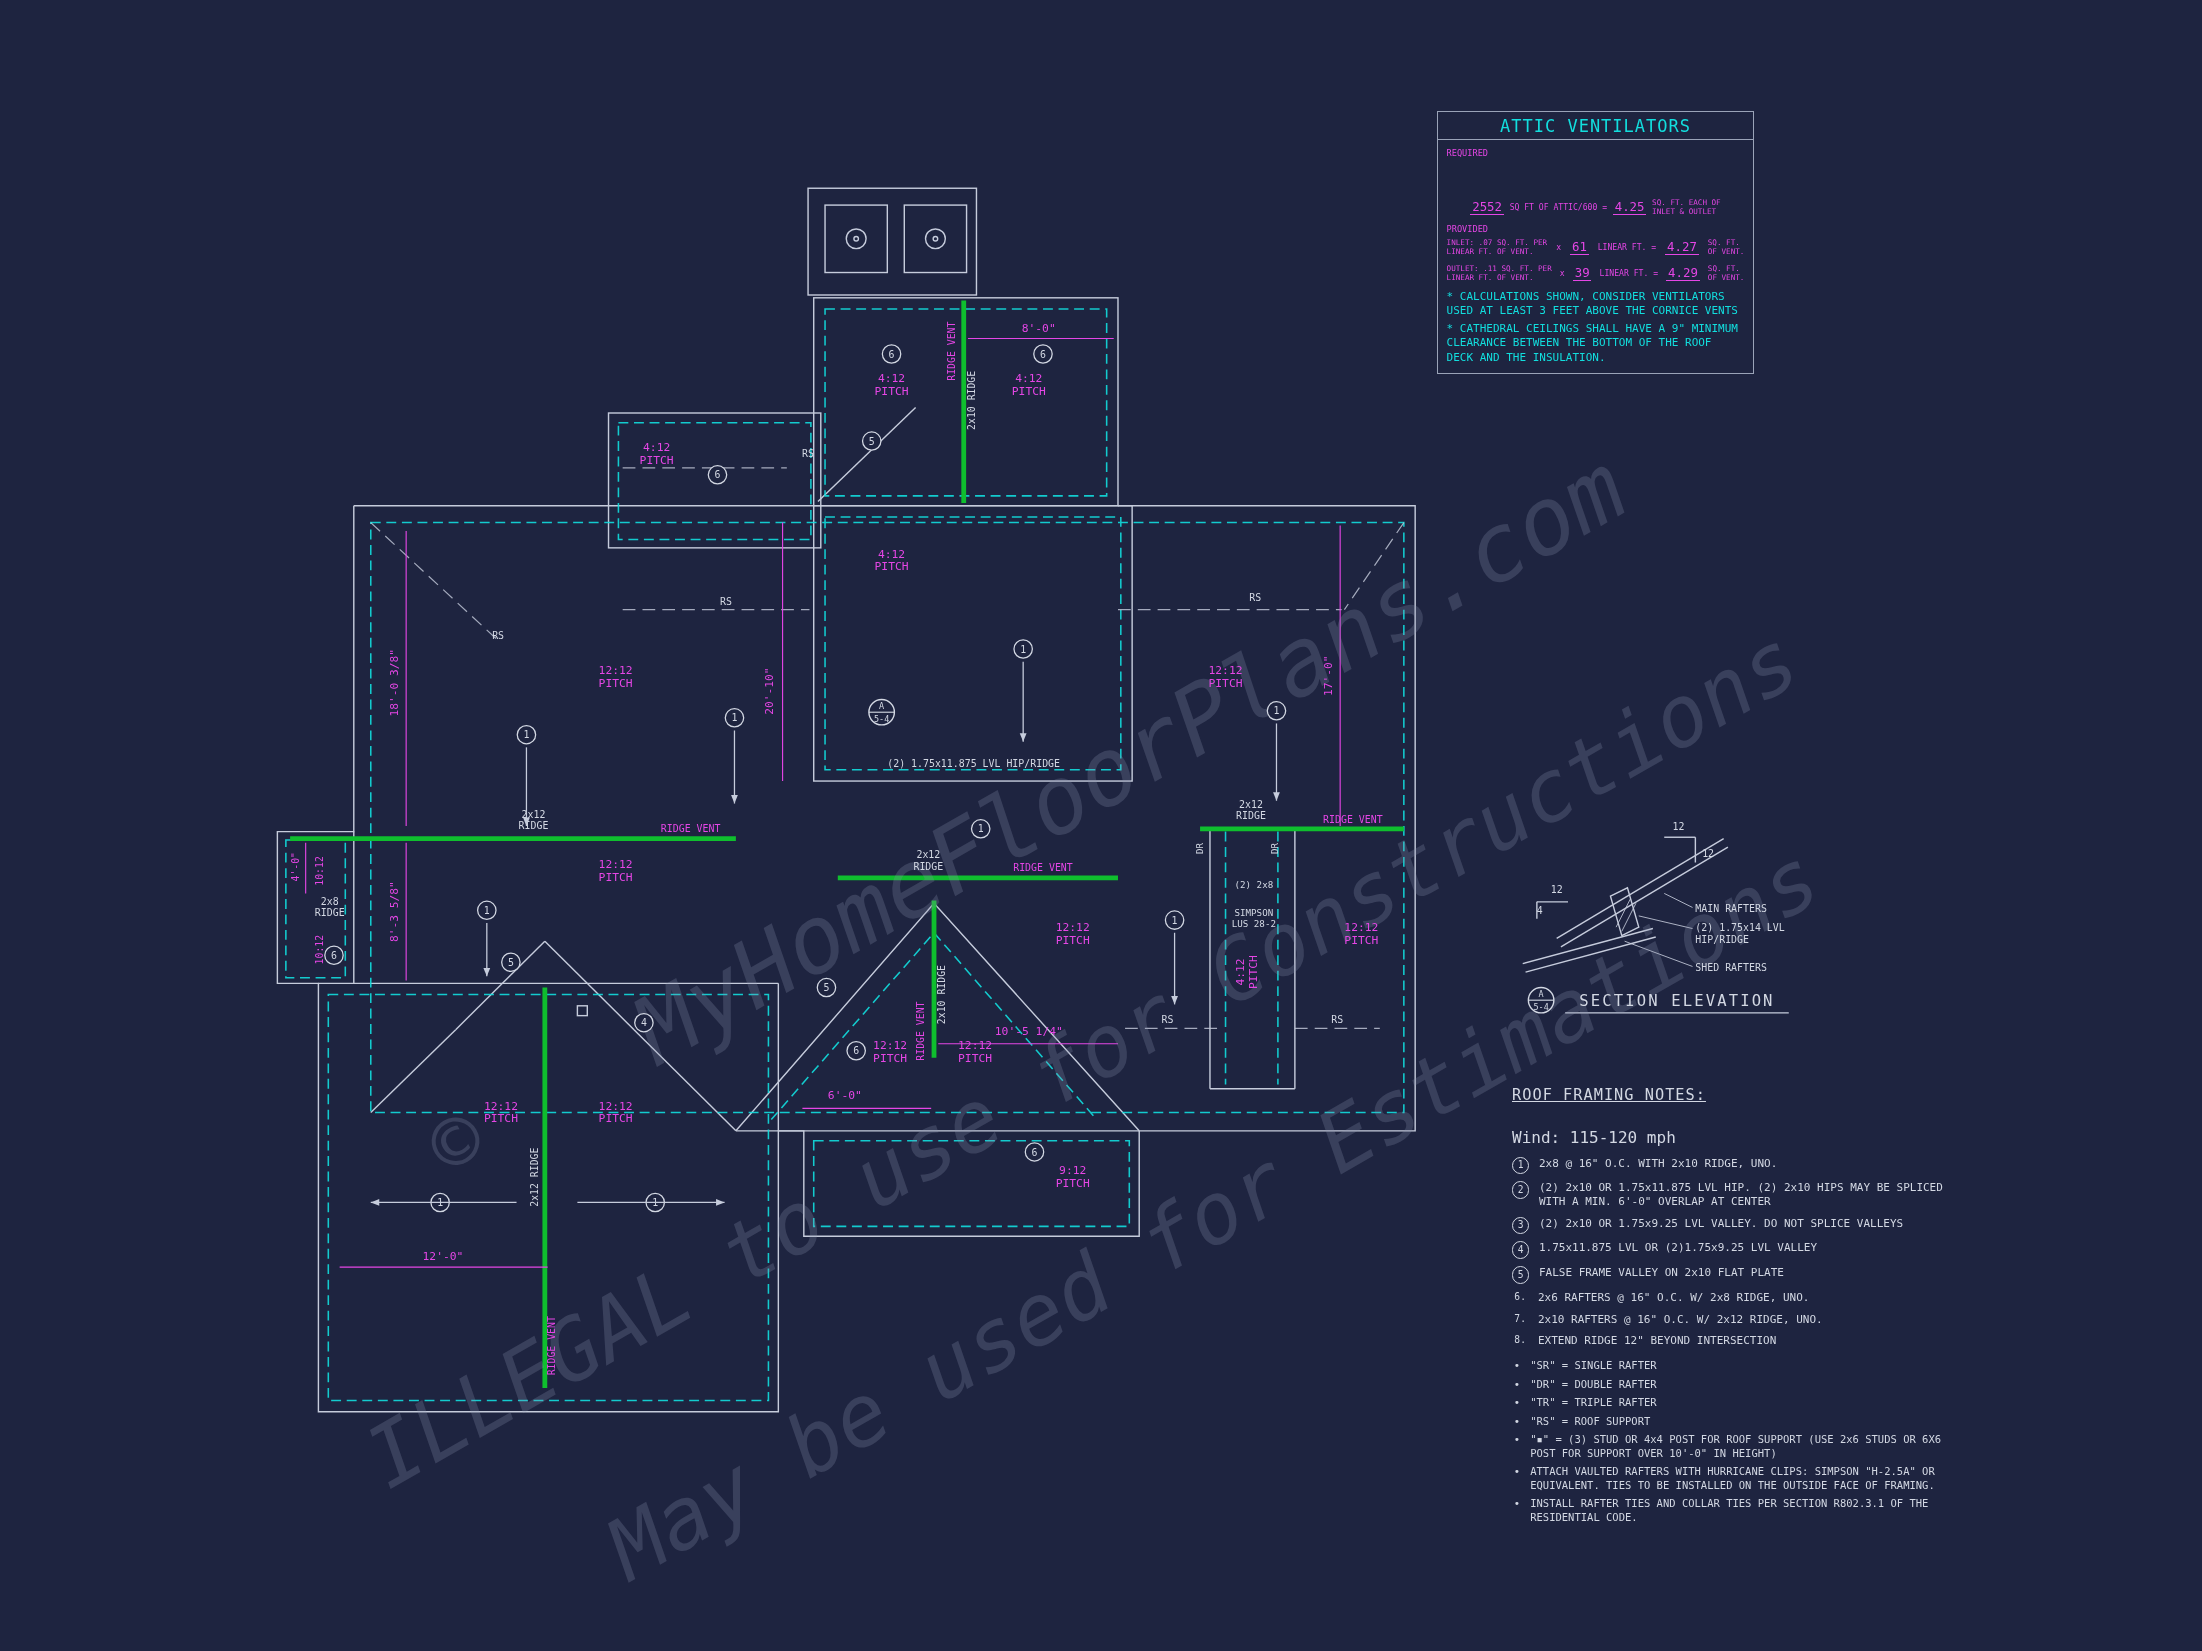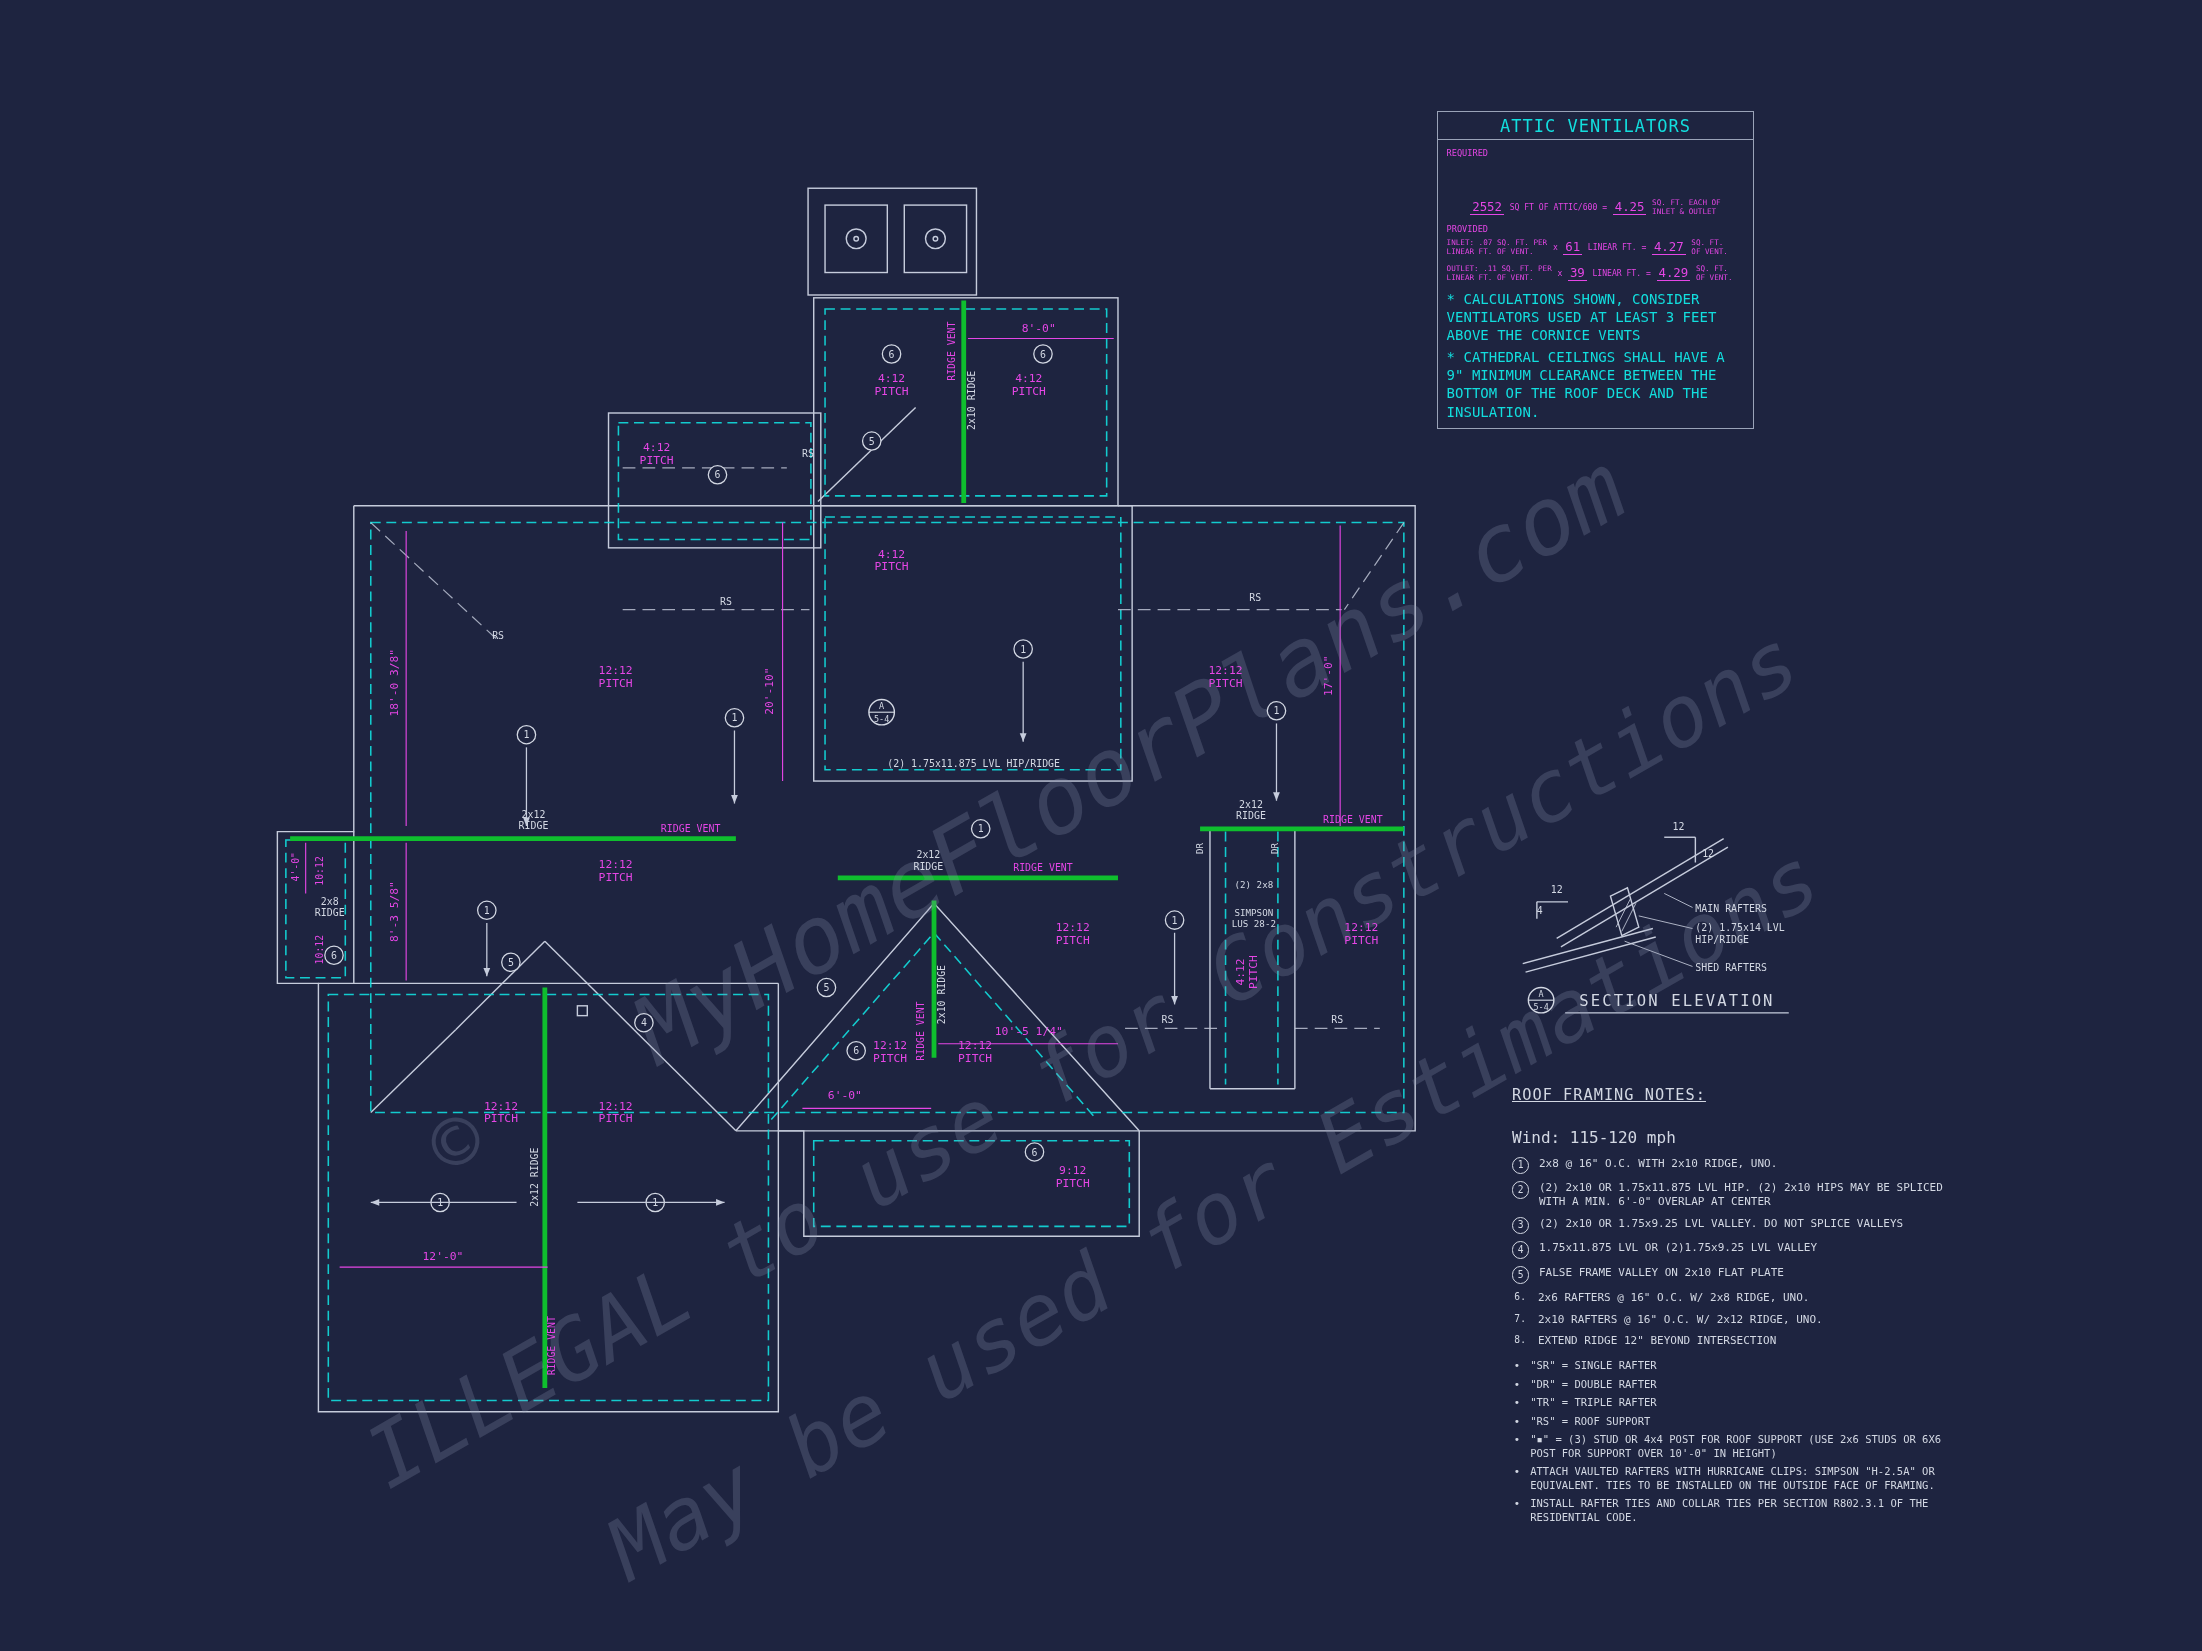--- a/index.html
+++ b/index.html
@@ -15,26 +15,26 @@
   .cd{fill:none;stroke:var(--cyan);stroke-width:1.1;stroke-dasharray:7 4;opacity:.9;}
   .wd{fill:none;stroke:var(--gray);stroke-width:.85;stroke-dasharray:9 5;opacity:.8;}
   .gr{fill:none;stroke:var(--green);stroke-width:3.4;}
   .md{fill:none;stroke:var(--magenta);stroke-width:.8;}
 
   
   .attic{position:absolute;left:1437px;top:111px;width:315px;border:1px solid #9aa3b8;color:var(--magenta);}
   .attic-title{color:var(--cyan);font-size:17px;text-align:center;padding:3.8px 0 2.9px;border-bottom:1px solid #9aa3b8;letter-spacing:1px;}
   .attic-body{padding:6.7px 8.6px 7.6px;}
   .attic-label{font-size:8.6px;margin:1.9px 0 3.8px;}
-  .attic-row{display:flex;align-items:center;gap:5.7px;margin:3.8px 0 7.6px;flex-wrap:nowrap;}
+  .attic-row{display:flex;align-items:center;gap:5.7px;margin:3.8px 0 7.6px;flex-wrap:nowrap;justify-content:space-between;}
   .attic-row.center{justify-content:center;margin-top:40px;}
   .attic-big{font-size:12.4px;border-bottom:1px solid var(--magenta);padding:0 1.9px;white-space:nowrap;}
   .attic-small{font-size:8.1px;white-space:nowrap;}
   .attic-stack{display:inline-flex;flex-direction:column;font-size:7.6px;line-height:1.2;}
-  .attic-note{color:var(--cyan);font-size:14px;line-height:1.3;margin-top:4px;}
+  .attic-note{color:var(--cyan);font-size:11px;line-height:1.3;margin-top:4px;}
 
   
   .notes{position:absolute;left:1512px;top:1086px;width:432px;color:var(--white);}
   .notes-title{font-size:15.3px;text-decoration:underline;letter-spacing:1px;margin-bottom:2.9px;}
   .notes-wind{font-size:16px;margin-bottom:9.6px;margin-top:24px;}
   .note-item{display:flex;gap:9.6px;margin-bottom:7.6px;font-size:11px;line-height:1.25;align-items:flex-start;}
   .note-num{flex:0 0 16.3px;text-align:center;font-size:9.6px;}
   .note-num.circled{border:1px solid var(--white);border-radius:50%;width:15.3px;height:15.3px;flex:0 0 15.3px;
         display:flex;align-items:center;justify-content:center;}
   .notes-bullets{margin-top:11.5px;}

